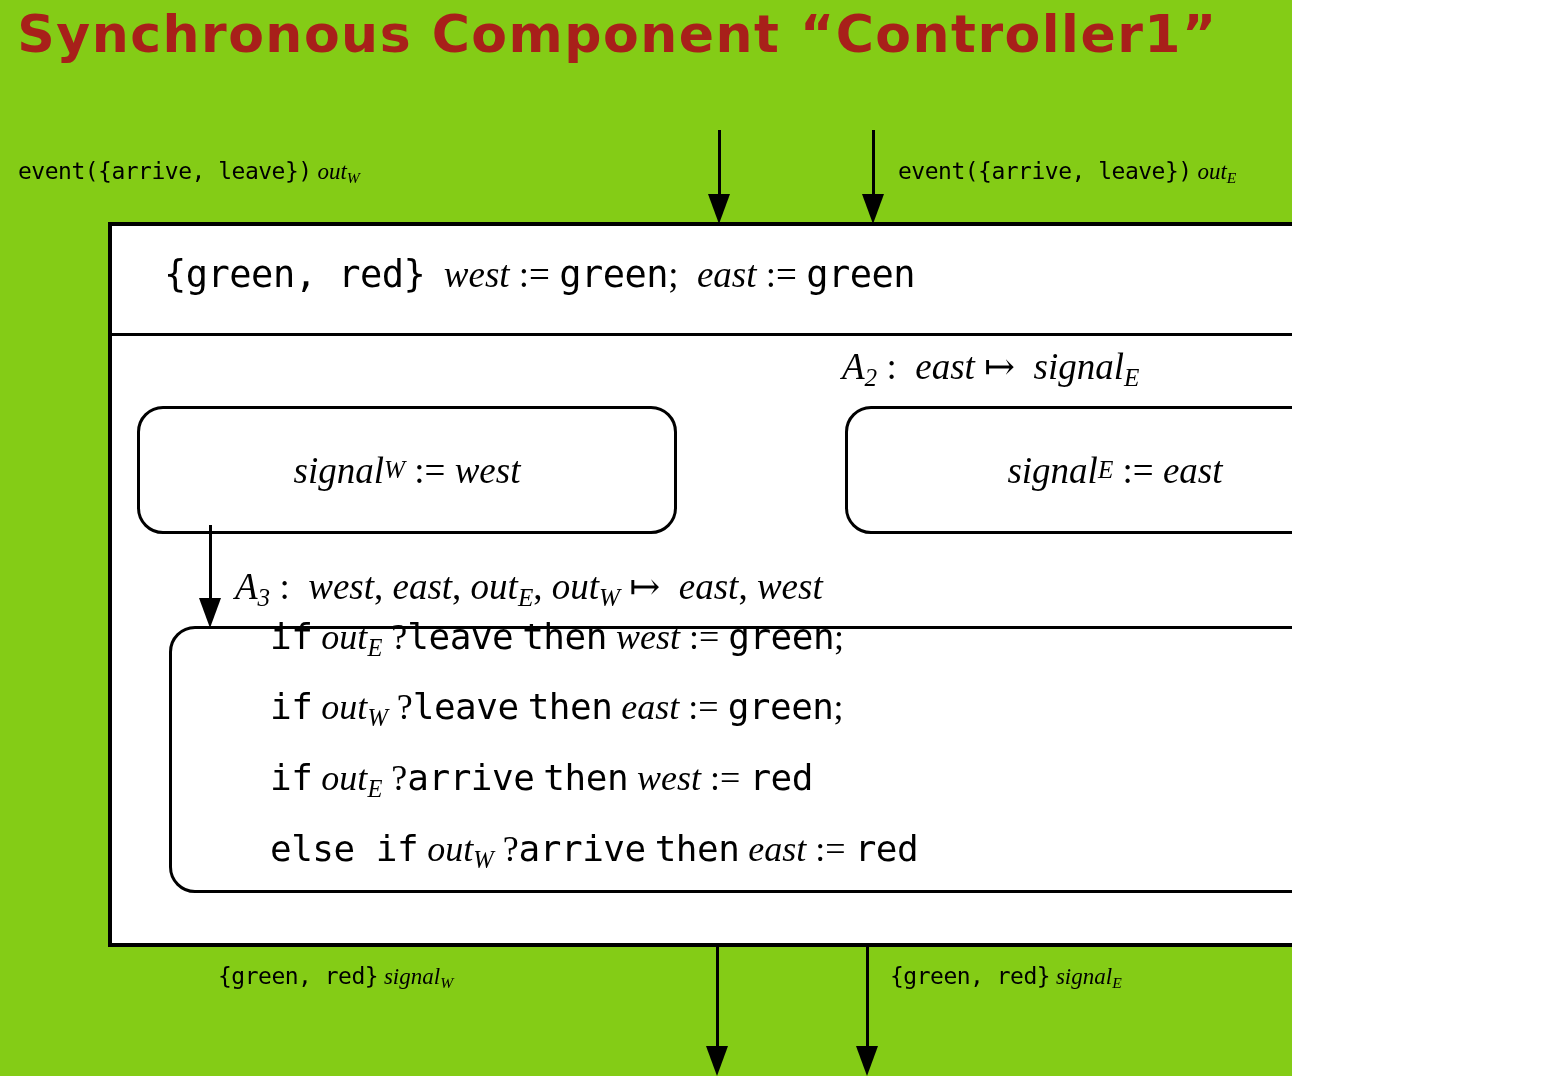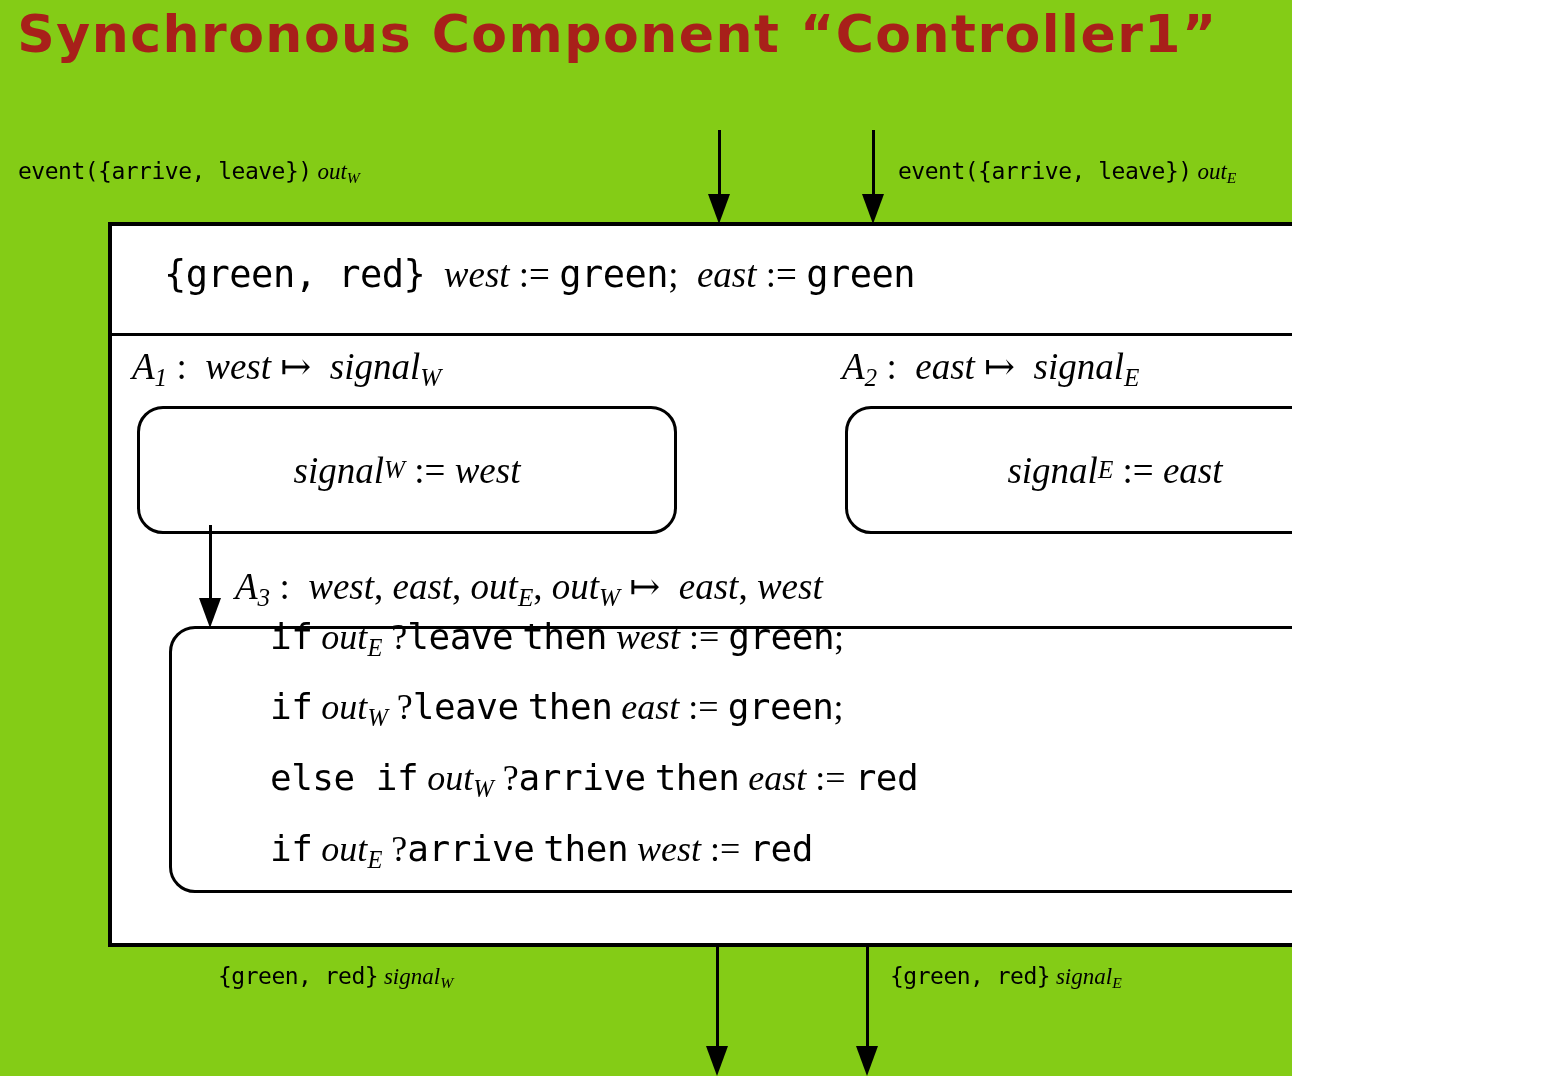--- a/index.html
+++ b/index.html
@@ -207,23 +207,20 @@
   </div>
 
   <div id="component-box">
 
     <div id="decl-strip">
       <div id="decl-text">
         <span class="tt">{green, red}</span><span>&nbsp;&nbsp;</span><span class="it">west</span><span class="op">&nbsp;:=&nbsp;</span><span class="tt">green</span><span class="op">;&nbsp;&nbsp;</span><span class="it">east</span><span class="op">&nbsp;:=&nbsp;</span><span class="tt">green</span>
       </div>
     </div>
 
-    <div class="atom-label" id="a1-label">
-      <span class="it">A</span><span class="sub">1</span><span class="op">&nbsp;:&nbsp;&nbsp;</span><span class="it">west</span><span class="op">&nbsp;↦&nbsp;&nbsp;</span><span class="it">signal</span><span class="sub">W</span>
-    </div>
 
     <div class="atom-label" id="a2-label">
       <span class="it">A</span><span class="sub">2</span><span class="op">&nbsp;:&nbsp;&nbsp;</span><span class="it">east</span><span class="op">&nbsp;↦&nbsp;&nbsp;</span><span class="it">signal</span><span class="sub">E</span>
     </div>
 
     <div class="task-box" id="task-a1">
       <div class="task-body">
         <span class="it">signal</span>
           <span class="sub">W</span>
           <span class="op">&nbsp;:=&nbsp;</span>
@@ -246,24 +243,24 @@
 
     <div class="task-box" id="task-a3">
       <div class="code">
         <div class="line">
           <span class="tt">if</span><span>&nbsp;</span><span class="it">out</span><span class="sub">E</span><span>&nbsp;</span><span class="op">?</span><span class="tt">leave</span><span>&nbsp;</span><span class="tt">then</span><span>&nbsp;</span><span class="it">west</span><span class="op">&nbsp;:=&nbsp;</span><span class="tt">green</span><span class="op">;</span>
         </div>
         <div class="line">
           <span class="tt">if</span><span>&nbsp;</span><span class="it">out</span><span class="sub">W</span><span>&nbsp;</span><span class="op">?</span><span class="tt">leave</span><span>&nbsp;</span><span class="tt">then</span><span>&nbsp;</span><span class="it">east</span><span class="op">&nbsp;:=&nbsp;</span><span class="tt">green</span><span class="op">;</span>
         </div>
         <div class="line">
+          <span class="tt">if</span><span>&nbsp;</span><span class="it">out</span><span class="sub">E</span><span>&nbsp;</span><span class="op">?</span><span class="tt">arrive</span><span>&nbsp;</span><span class="tt">then</span><span>&nbsp;</span><span class="it">west</span><span class="op">&nbsp;:=&nbsp;</span><span class="tt">red</span>
+        </div>
+        <div class="line">
           <span class="tt">else&nbsp;if</span><span>&nbsp;</span><span class="it">out</span><span class="sub">W</span><span>&nbsp;</span><span class="op">?</span><span class="tt">arrive</span><span>&nbsp;</span><span class="tt">then</span><span>&nbsp;</span><span class="it">east</span><span class="op">&nbsp;:=&nbsp;</span><span class="tt">red</span>
-        </div>
-        <div class="line">
-          <span class="tt">if</span><span>&nbsp;</span><span class="it">out</span><span class="sub">E</span><span>&nbsp;</span><span class="op">?</span><span class="tt">arrive</span><span>&nbsp;</span><span class="tt">then</span><span>&nbsp;</span><span class="it">west</span><span class="op">&nbsp;:=&nbsp;</span><span class="tt">red</span>
         </div>
       </div>
     </div>
 
   </div>
 
   <div class="arrow" id="arrow-a1-a3">
     <div class="shaft"></div>
     <div class="head"></div>
   </div>

